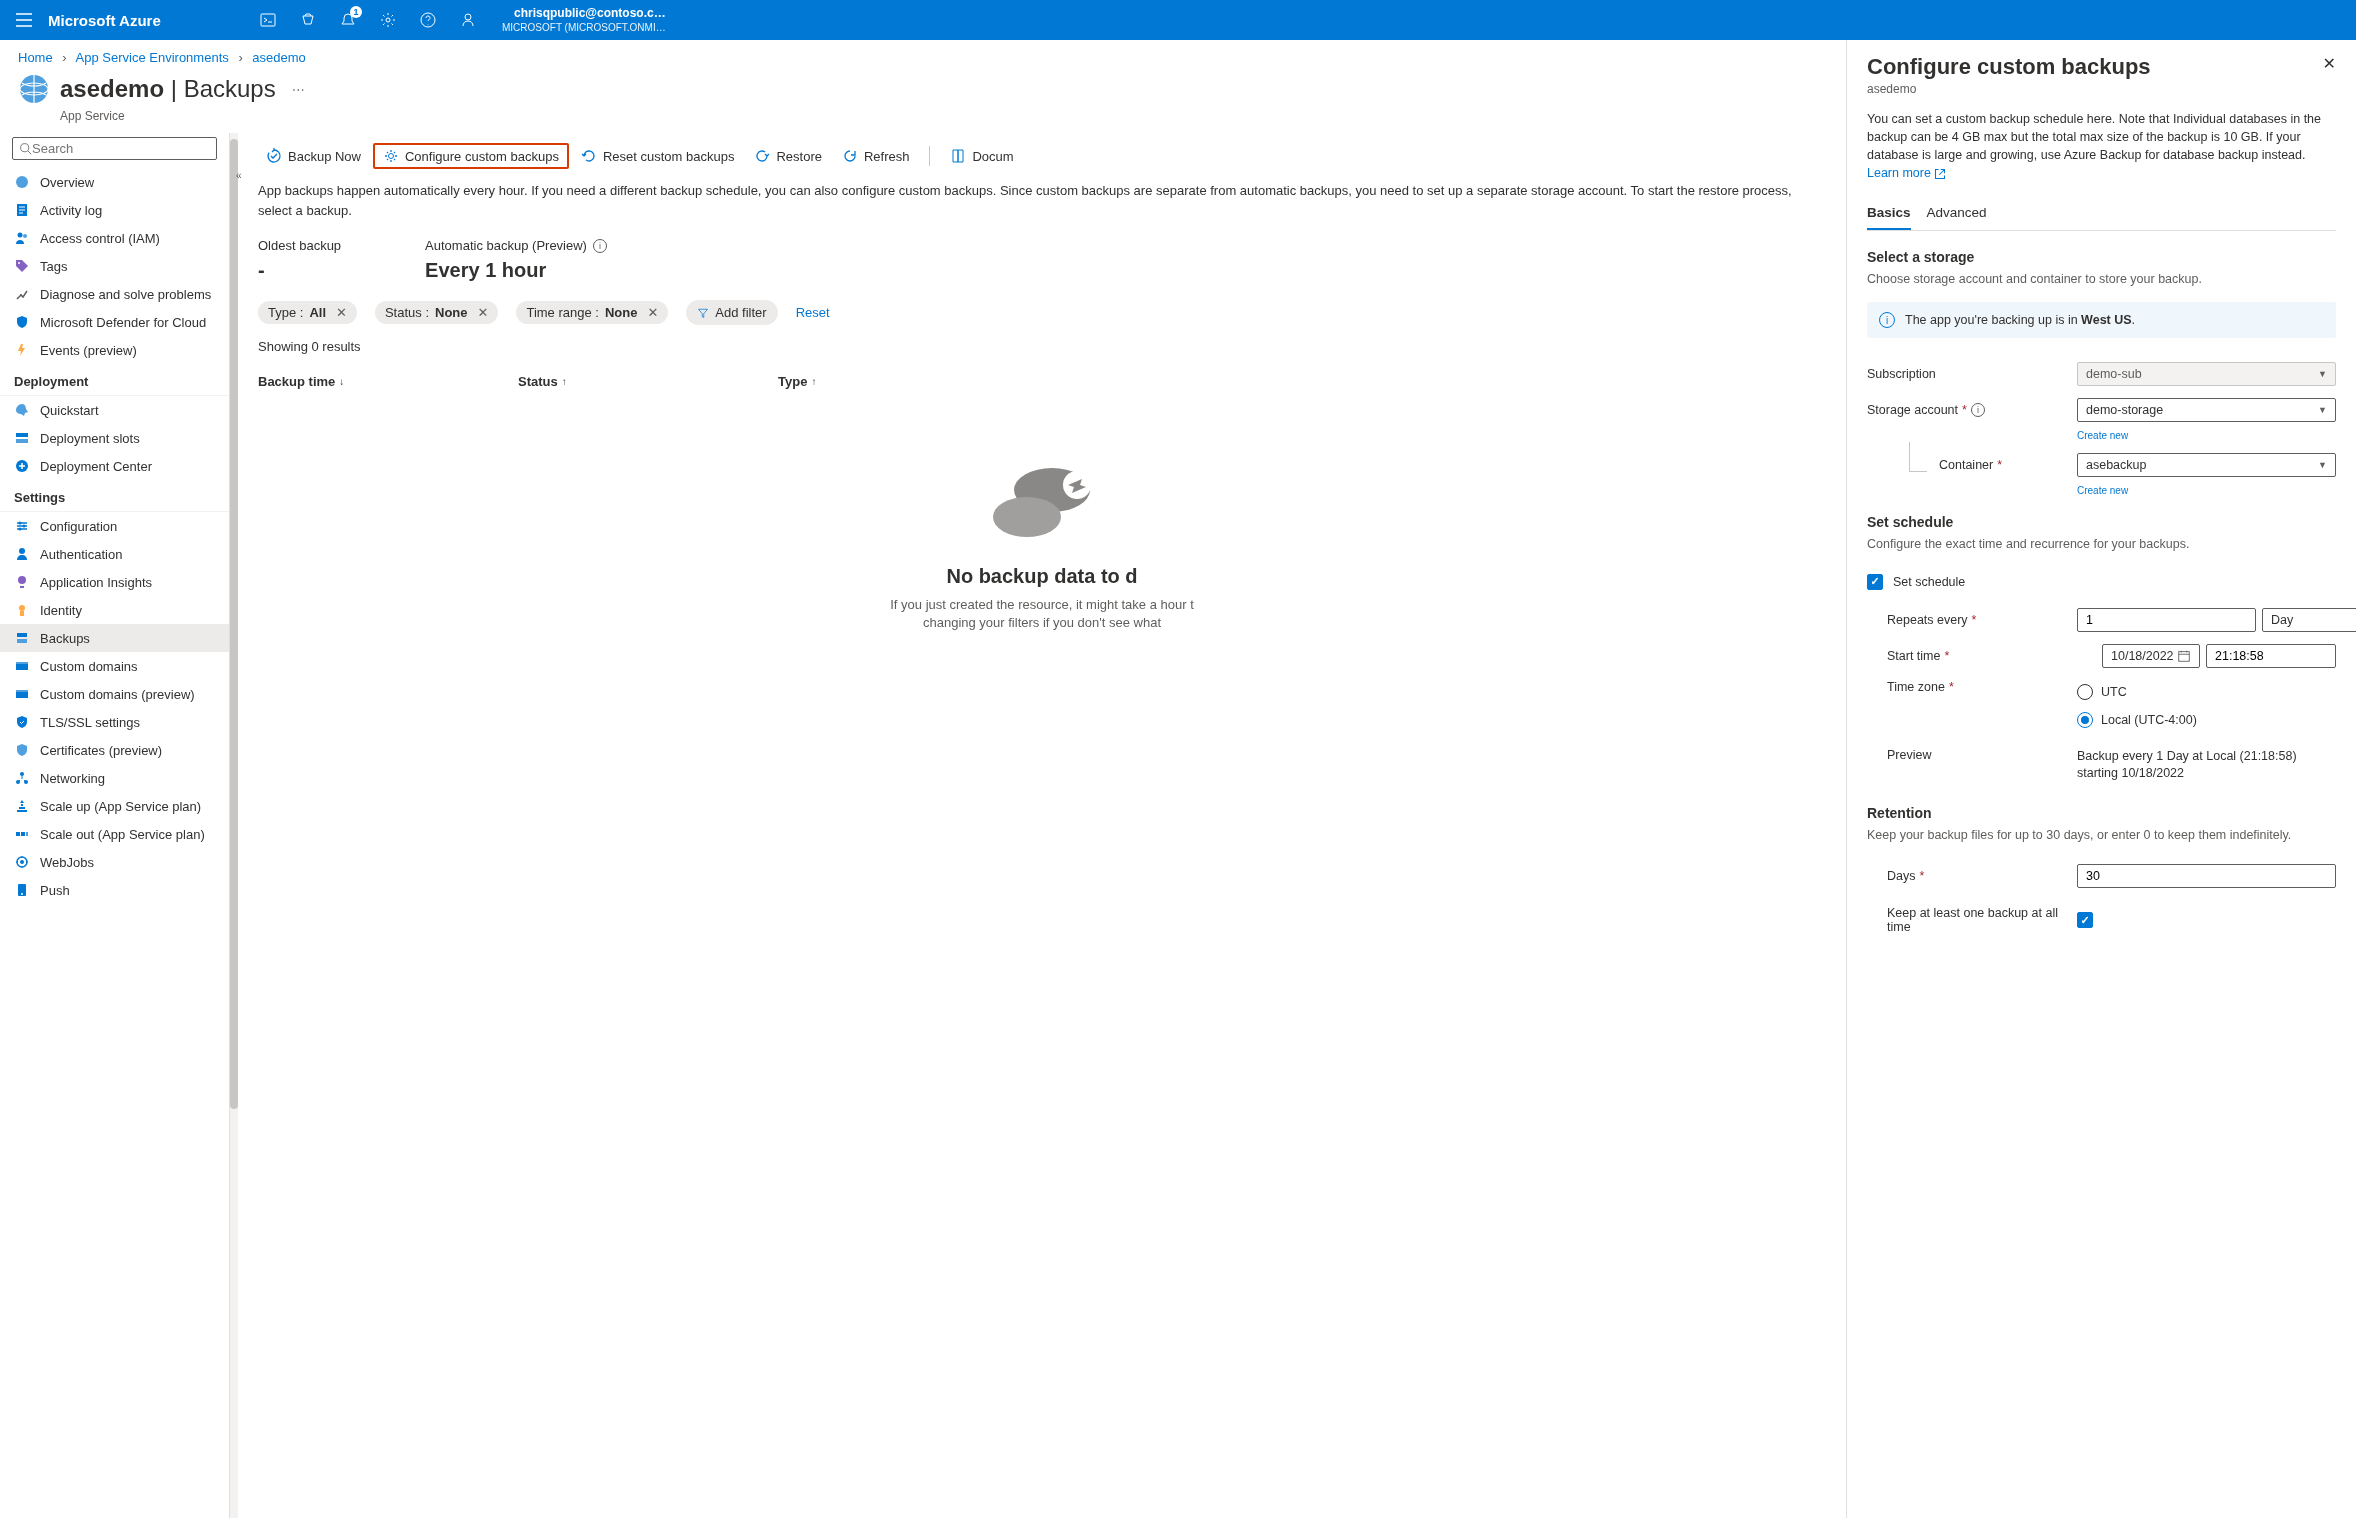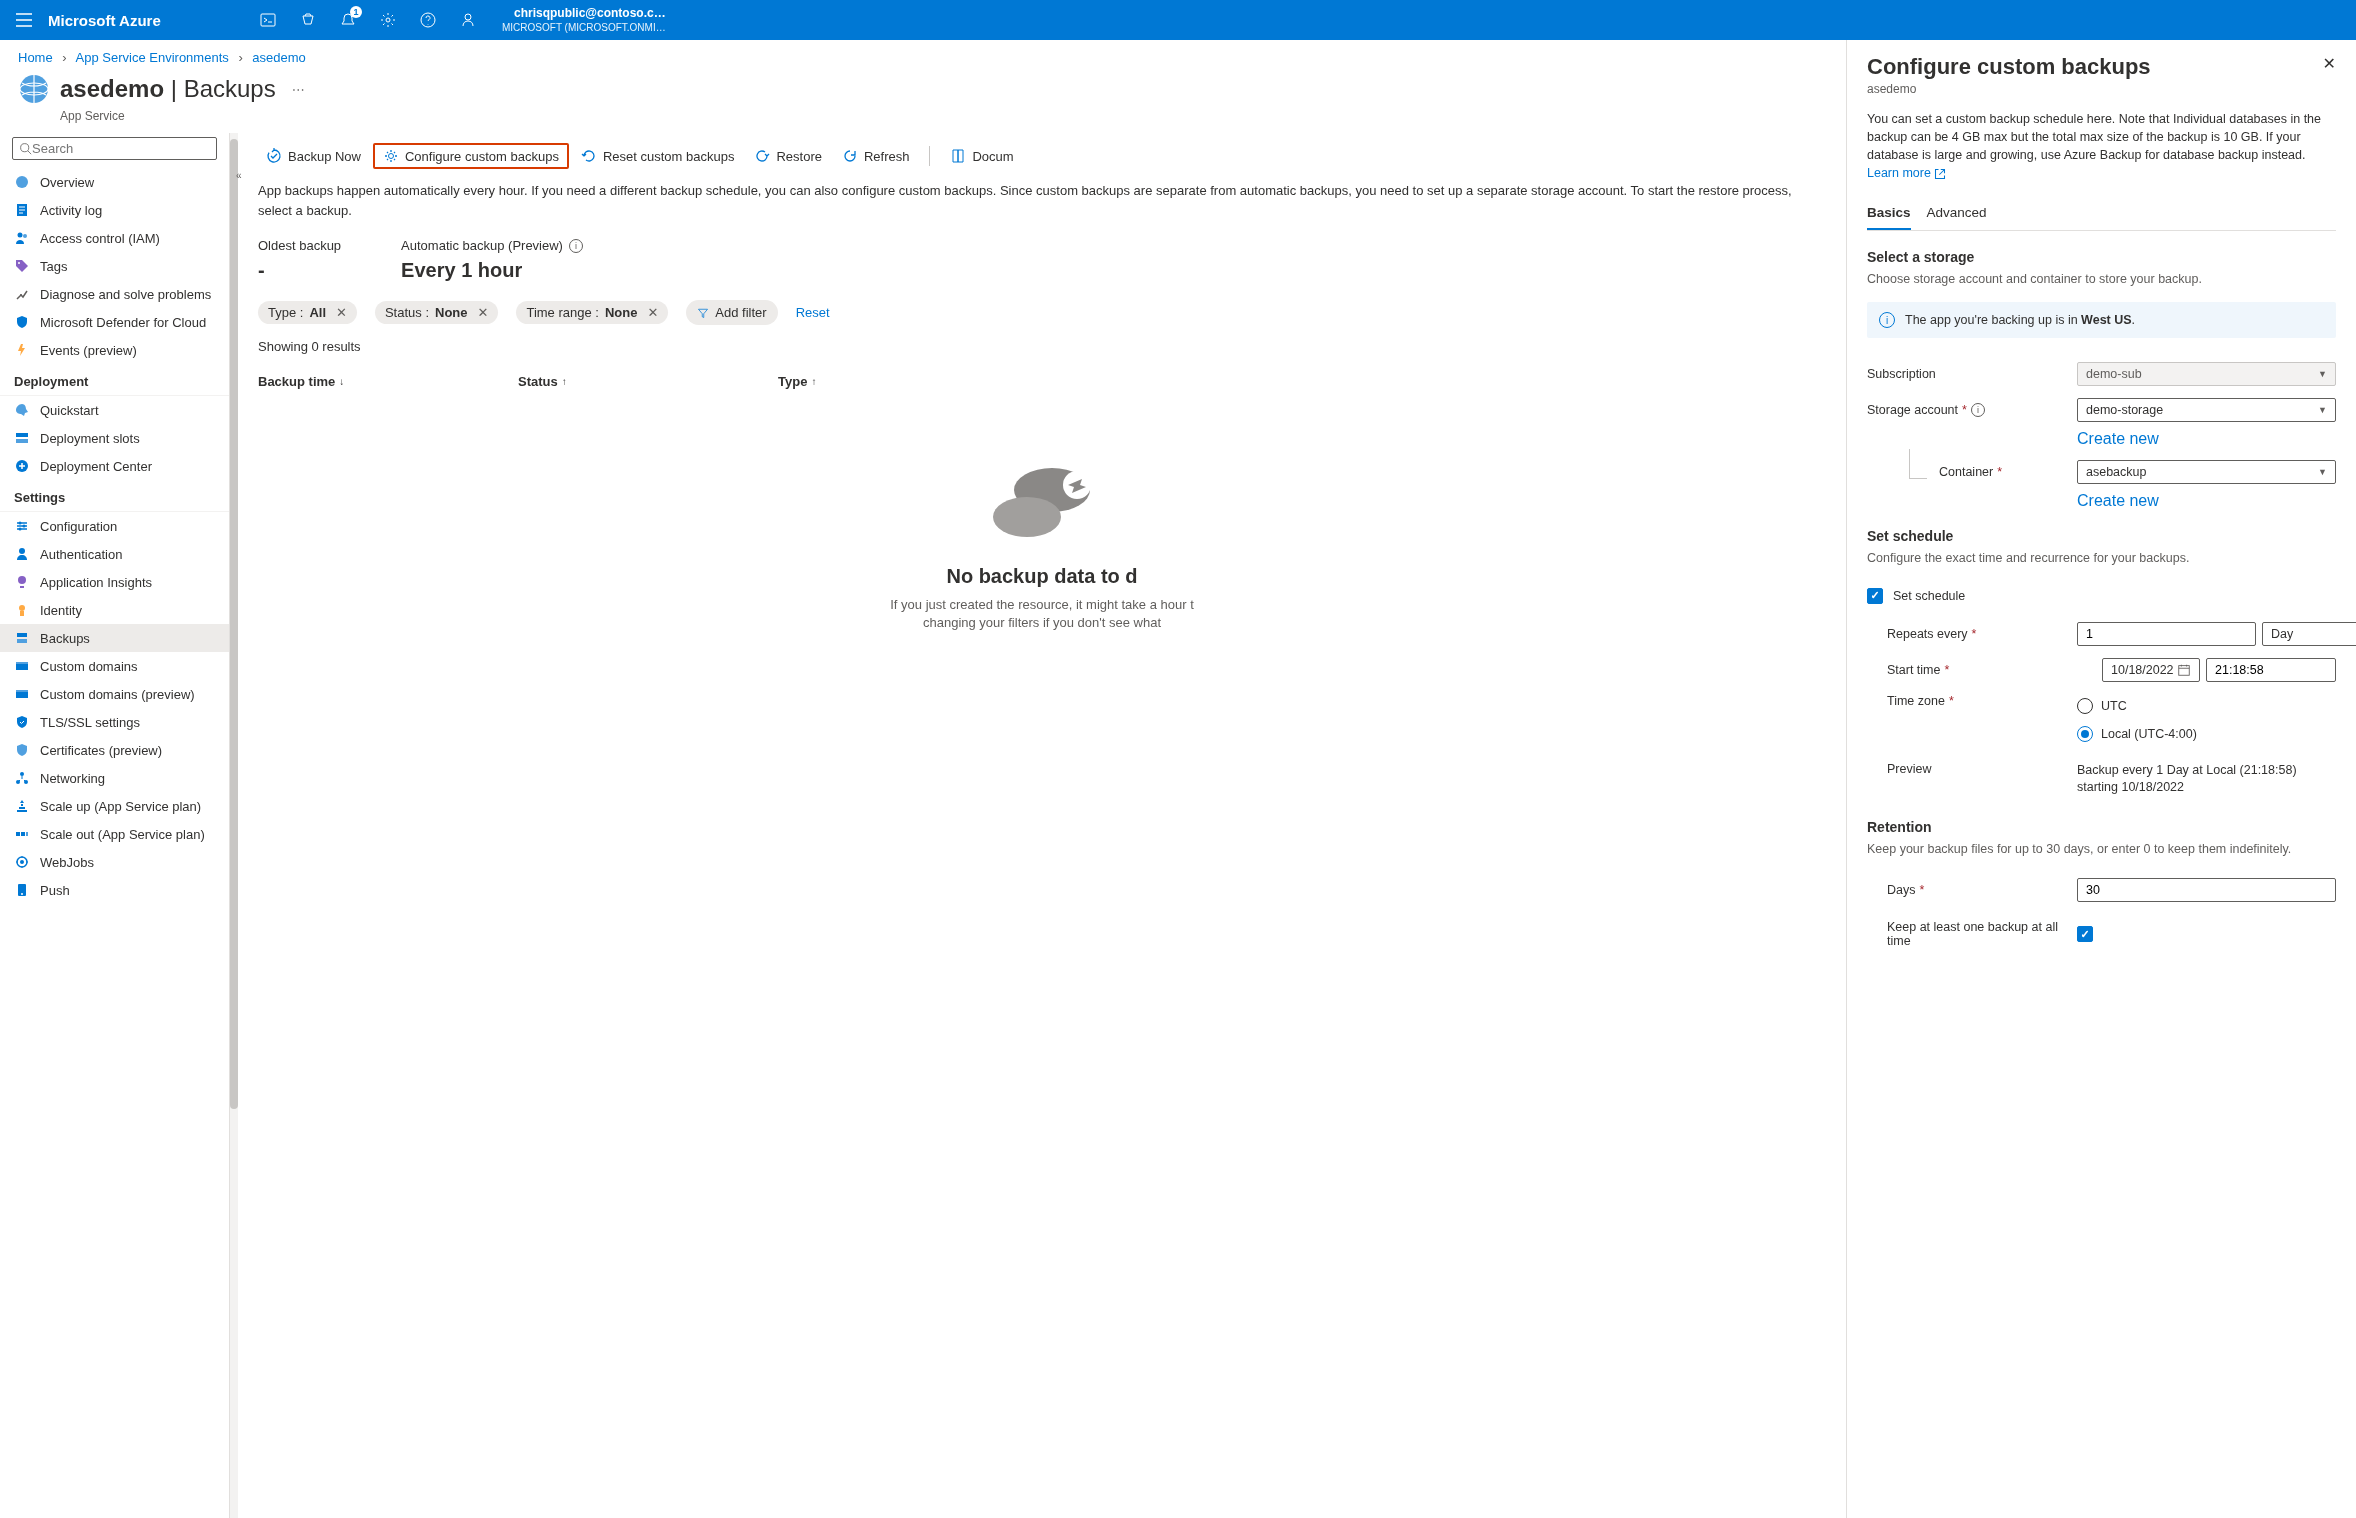--- a/index.html
+++ b/index.html
@@ -52,21 +52,21 @@
   .main { flex:1; padding: 0 20px; overflow: hidden; position:relative;}
   
   .toolbar { display:flex; align-items:center; padding: 10px 0 12px; gap: 4px; flex-wrap:wrap;}
   .tbtn { display:flex; align-items:center; padding: 4px 8px; cursor:pointer; font-size:13px; color:#323130; border-radius:2px;}
   .tbtn .ticon { margin-right:6px; color:#0078d4; width:16px; height:16px; display:flex; align-items:center; justify-content:center;}
   .tbtn.highlighted { border: 2px solid #d83b01; border-radius:2px; padding: 3px 8px; }
   .tsep { width:1px; height:20px; background:#c8c6c4; margin: 0 8px; }
   
   .intro { font-size: 13px; color:#323130; line-height:1.5; padding-bottom: 18px; }
   
-  .stats { display:flex; gap: 60px; padding-bottom: 18px;}
+  .stats { display:flex; gap: 84px; padding-bottom: 18px;}
   .stats .stat .label { font-size: 13px; color:#323130; display:flex; align-items:center; gap:6px;}
   .stats .stat .value { font-size: 20px; font-weight:600; padding-top:6px;}
   .info-circle { width:14px; height:14px; border:1px solid #605e5c; border-radius:50%; display:inline-flex; align-items:center; justify-content:center; font-size:9px; color:#605e5c;}
   
   .pills { display:flex; gap:18px; align-items:center; flex-wrap:wrap; padding-bottom:14px;}
   .pill { background:#edebe9; border-radius:14px; padding: 4px 10px; font-size:13px; display:flex; align-items:center; gap:6px;}
   .pill .x { color:#605e5c; cursor:pointer; margin-left:4px;}
   .pill-outline { border:1px dashed transparent; background:#edebe9; border-radius:14px; padding:4px 10px; display:flex; align-items:center; gap:6px; cursor:pointer;}
   .reset-link { color:#0078d4; cursor:pointer; }
   
@@ -106,21 +106,21 @@
   .form-row { display:flex; align-items:center; padding: 6px 0; font-size:12.5px;}
   .form-row .flabel { width: 210px; display:flex; align-items:center; gap:4px; flex-shrink:0;}
   .form-row .flabel.indent { padding-left: 38px; width:210px;}
   .form-row .flabel.indent2 { padding-left: 20px; width:210px;}
   .req { color:#a4262c; }
   .select { flex:1; border:1px solid #605e5c; border-radius:2px; padding:4px 8px; font-size:12.5px; display:flex; align-items:center; justify-content:space-between; background:#fff; cursor:pointer;}
   .select.disabled { background:#f3f2f1; border-color:#c8c6c4; color:#605e5c;}
   .select .chev { font-size:9px; color:#605e5c;}
   .textin { flex:1; border:1px solid #605e5c; border-radius:2px; padding:4px 8px; font-size:12.5px; background:#fff;}
   input.textin { outline:none;}
-  .link-small { font-size:16px; color:#0078d4; cursor:pointer; padding-top:2px;}
+  .link-small { font-size:10px; color:#0078d4; cursor:pointer; padding-top:2px;}
   .bracket { width: 18px; height: 30px; border-left:1px solid #c8c6c4; border-bottom:1px solid #c8c6c4; margin-right: 8px; margin-left:4px; margin-top:-16px;}
   
   .checkbox { width:16px; height:16px; border:1px solid #605e5c; border-radius:2px; display:inline-flex; align-items:center; justify-content:center; margin-right:10px; cursor:pointer; flex-shrink:0;}
   .checkbox.checked { background:#0078d4; border-color:#0078d4; color:#fff;}
   .checkbox.checked::after { content:"✓"; font-size:11px; font-weight:bold;}
   
   .radio { width:16px; height:16px; border:1.5px solid #323130; border-radius:50%; display:inline-flex; align-items:center; justify-content:center; margin-right:8px; cursor:pointer; flex-shrink:0;}
   .radio.checked { border-color:#0078d4;}
   .radio.checked::after { content:""; width:8px; height:8px; background:#0078d4; border-radius:50%;}
   

